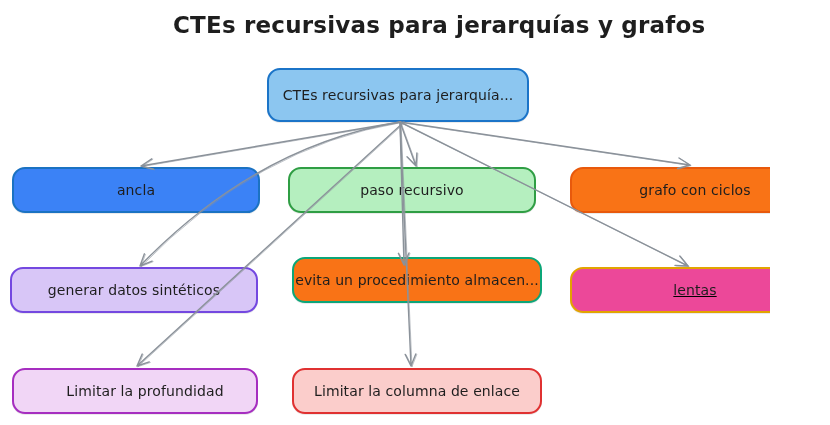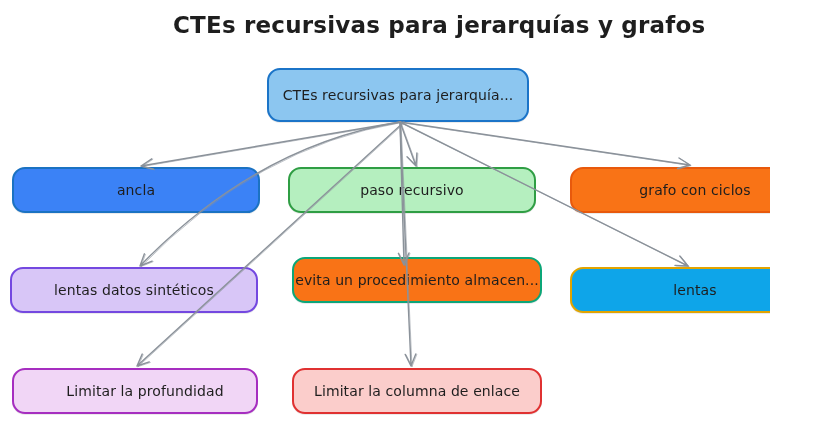--- a/index.html
+++ b/index.html
@@ -68,26 +68,26 @@
       <div class="node" style="left: 12px; top: 167px; width: 248px; height: 46px; background: #3b82f6; border-color: rgb(27, 114, 194);">
         <span class="node-label">ancla</span>
       </div>
       <div class="node" style="left: 288px; top: 167px; width: 248px; height: 46px; background: rgb(181, 239, 191); border-color: rgb(47, 158, 68);">
         <span class="node-label">paso recursivo</span>
       </div>
       <div class="node" style="left: 570px; top: 167px; width: 250px; height: 46px; background: #f97316; border-color: rgb(232, 89, 12);">
         <span class="node-label">grafo con ciclos</span>
       </div>
       <div class="node" style="left: 10px; top: 267px; width: 248px; height: 46px; background: rgb(216, 198, 247); border-color: rgb(116, 72, 224);">
-        <span class="node-label">lentas datos sintéticos</span>
+        <span class="node-label">generar datos sintéticos</span>
       </div>
       <div class="node" style="left: 292px; top: 257px; width: 250px; height: 46px; background: #f97316; border-color: rgb(12, 166, 120);">
         <span class="node-label">evita un procedimiento almacen...</span>
       </div>
-      <div class="node" style="left: 570px; top: 267px; width: 250px; height: 46px; background: #0ea5e9; border-color: rgb(226, 164, 0);">
+      <div class="node" style="left: 570px; top: 267px; width: 250px; height: 46px; background: #ec4899; border-color: rgb(226, 164, 0); text-decoration: underline;">
         <span class="node-label">lentas</span>
       </div>
       <div class="node" style="left: 12px; top: 368px; width: 246px; height: 46px; background: rgb(241, 214, 246); border-color: rgb(166, 46, 192); padding-left: 20px;">
         <span class="node-label">Limitar la profundidad</span>
       </div>
       <div class="node" style="left: 292px; top: 368px; width: 250px; height: 46px; background: rgb(251, 205, 203); border-color: rgb(224, 49, 49);">
         <span class="node-label">Limitar la columna de enlace</span>
       </div>
     </div>
 

